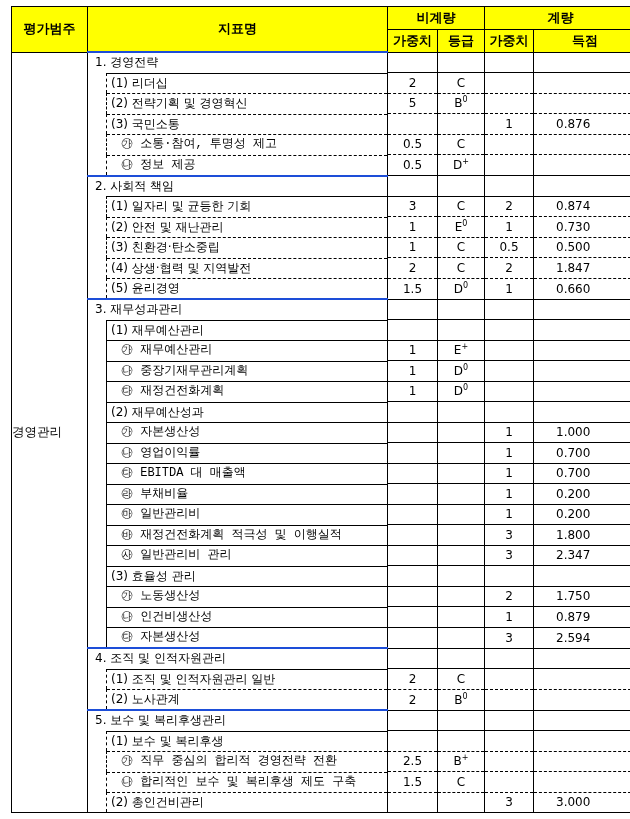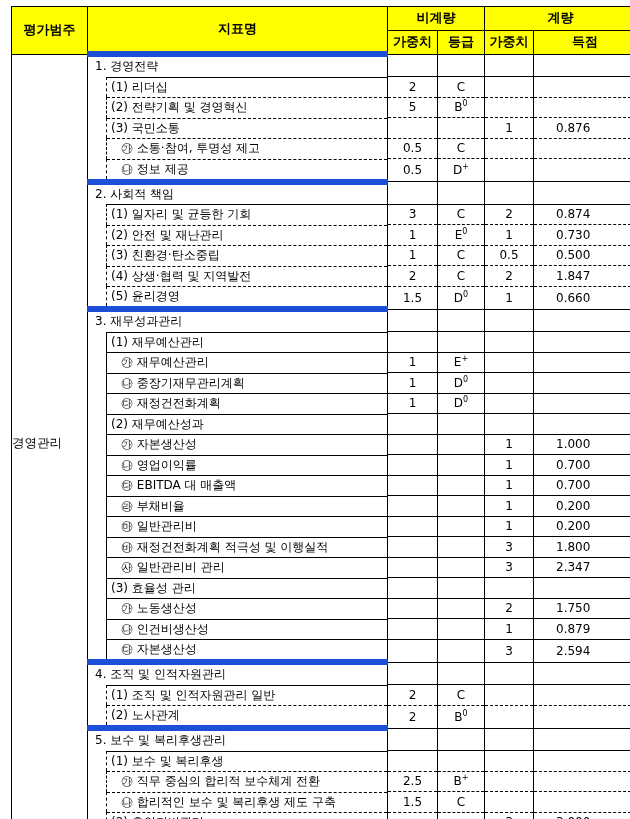--- a/index.html
+++ b/index.html
@@ -15,30 +15,30 @@
   col.c-s { width: 103px; }
   th { background: #ffff00; font-weight: bold; font-size: 13px; border: 1px solid #000;
        padding: 0; text-align: center; height: 21px; }
   th.cat, th.ind { height: 44px; margin-left: 36px; }
   td { border-left: 1px solid #000; border-right: 1px solid #000; padding: 0;
        height: 19.5px; white-space: nowrap; overflow: hidden; }
   td.num { text-align: center; }
   td.score { text-align: left; padding-left: 22px; }
   td.w2 { text-align: center; }
   td.cat { text-align: left; vertical-align: middle; border-top: 1px solid #000; border-bottom: 1px solid #000; font-size: 12.5px; }
-  tr.sec td.ind { padding-left: 7px; border-top: 6px solid #1d4ed8; margin-top: 16px; }
+  tr.sec td.ind { padding-left: 7px; border-top: 2px solid #1d4ed8; margin-top: 16px; }
   tr.sec td { border-top: 1px solid #000; }
   tr.sub td { border-top: 1px dashed #000; }
   tr.solid td { border-top: 1px solid #000; }
   tr.sub td.ind, tr.solid td.ind { padding-left: 0; margin-top: 44px; }
   .indent-wrap { display: flex; height: 100%; }
   .gutter { width: 18px; flex: 0 0 18px; border-right: 1px solid #000; }
   .gutter.dash { border-right: 1px dashed #000; }
   .txt { padding-left: 4px; line-height: 19px; }
-  .txt.l3 { padding-left: 14px; }
+  .txt.l3 { padding-left: 14px; font-family: Liberation Mono, monospace; }
   tr.sub td.ind, tr.solid td.ind { border-top: none; position: relative; }
   tr.sub td.ind .txt { border-top: 1px dashed #000; flex: 1; }
   tr.solid td.ind .txt { border-top: 1px solid #000; flex: 1; }
   tr.last td { border-bottom: 1px solid #000; }
   sup { font-size: 8px; vertical-align: 5px; line-height: 0; }
 </style>
 </head>
 <body>
 
 <table>
@@ -446,21 +446,21 @@
         </td>
         <td class="num"></td>
         <td class="num"><span></span><sup></sup></td>
         <td class="w2"></td>
         <td class="score"></td>
       </tr>
       <tr class="sub">
         <td class="ind">
           <div class="indent-wrap">
             <div class="gutter dash"></div>
-            <div class="txt l3">㉮ 직무 중심의 합리적 보수체계 전환</div>
+            <div class="txt l3">㉮ 직무 중심의 합리적 경영전략 전환</div>
           </div>
         </td>
         <td class="num">2.5</td>
         <td class="num"><span>B</span><sup>+</sup></td>
         <td class="w2"></td>
         <td class="score"></td>
       </tr>
       <tr class="sub">
         <td class="ind">
           <div class="indent-wrap">

